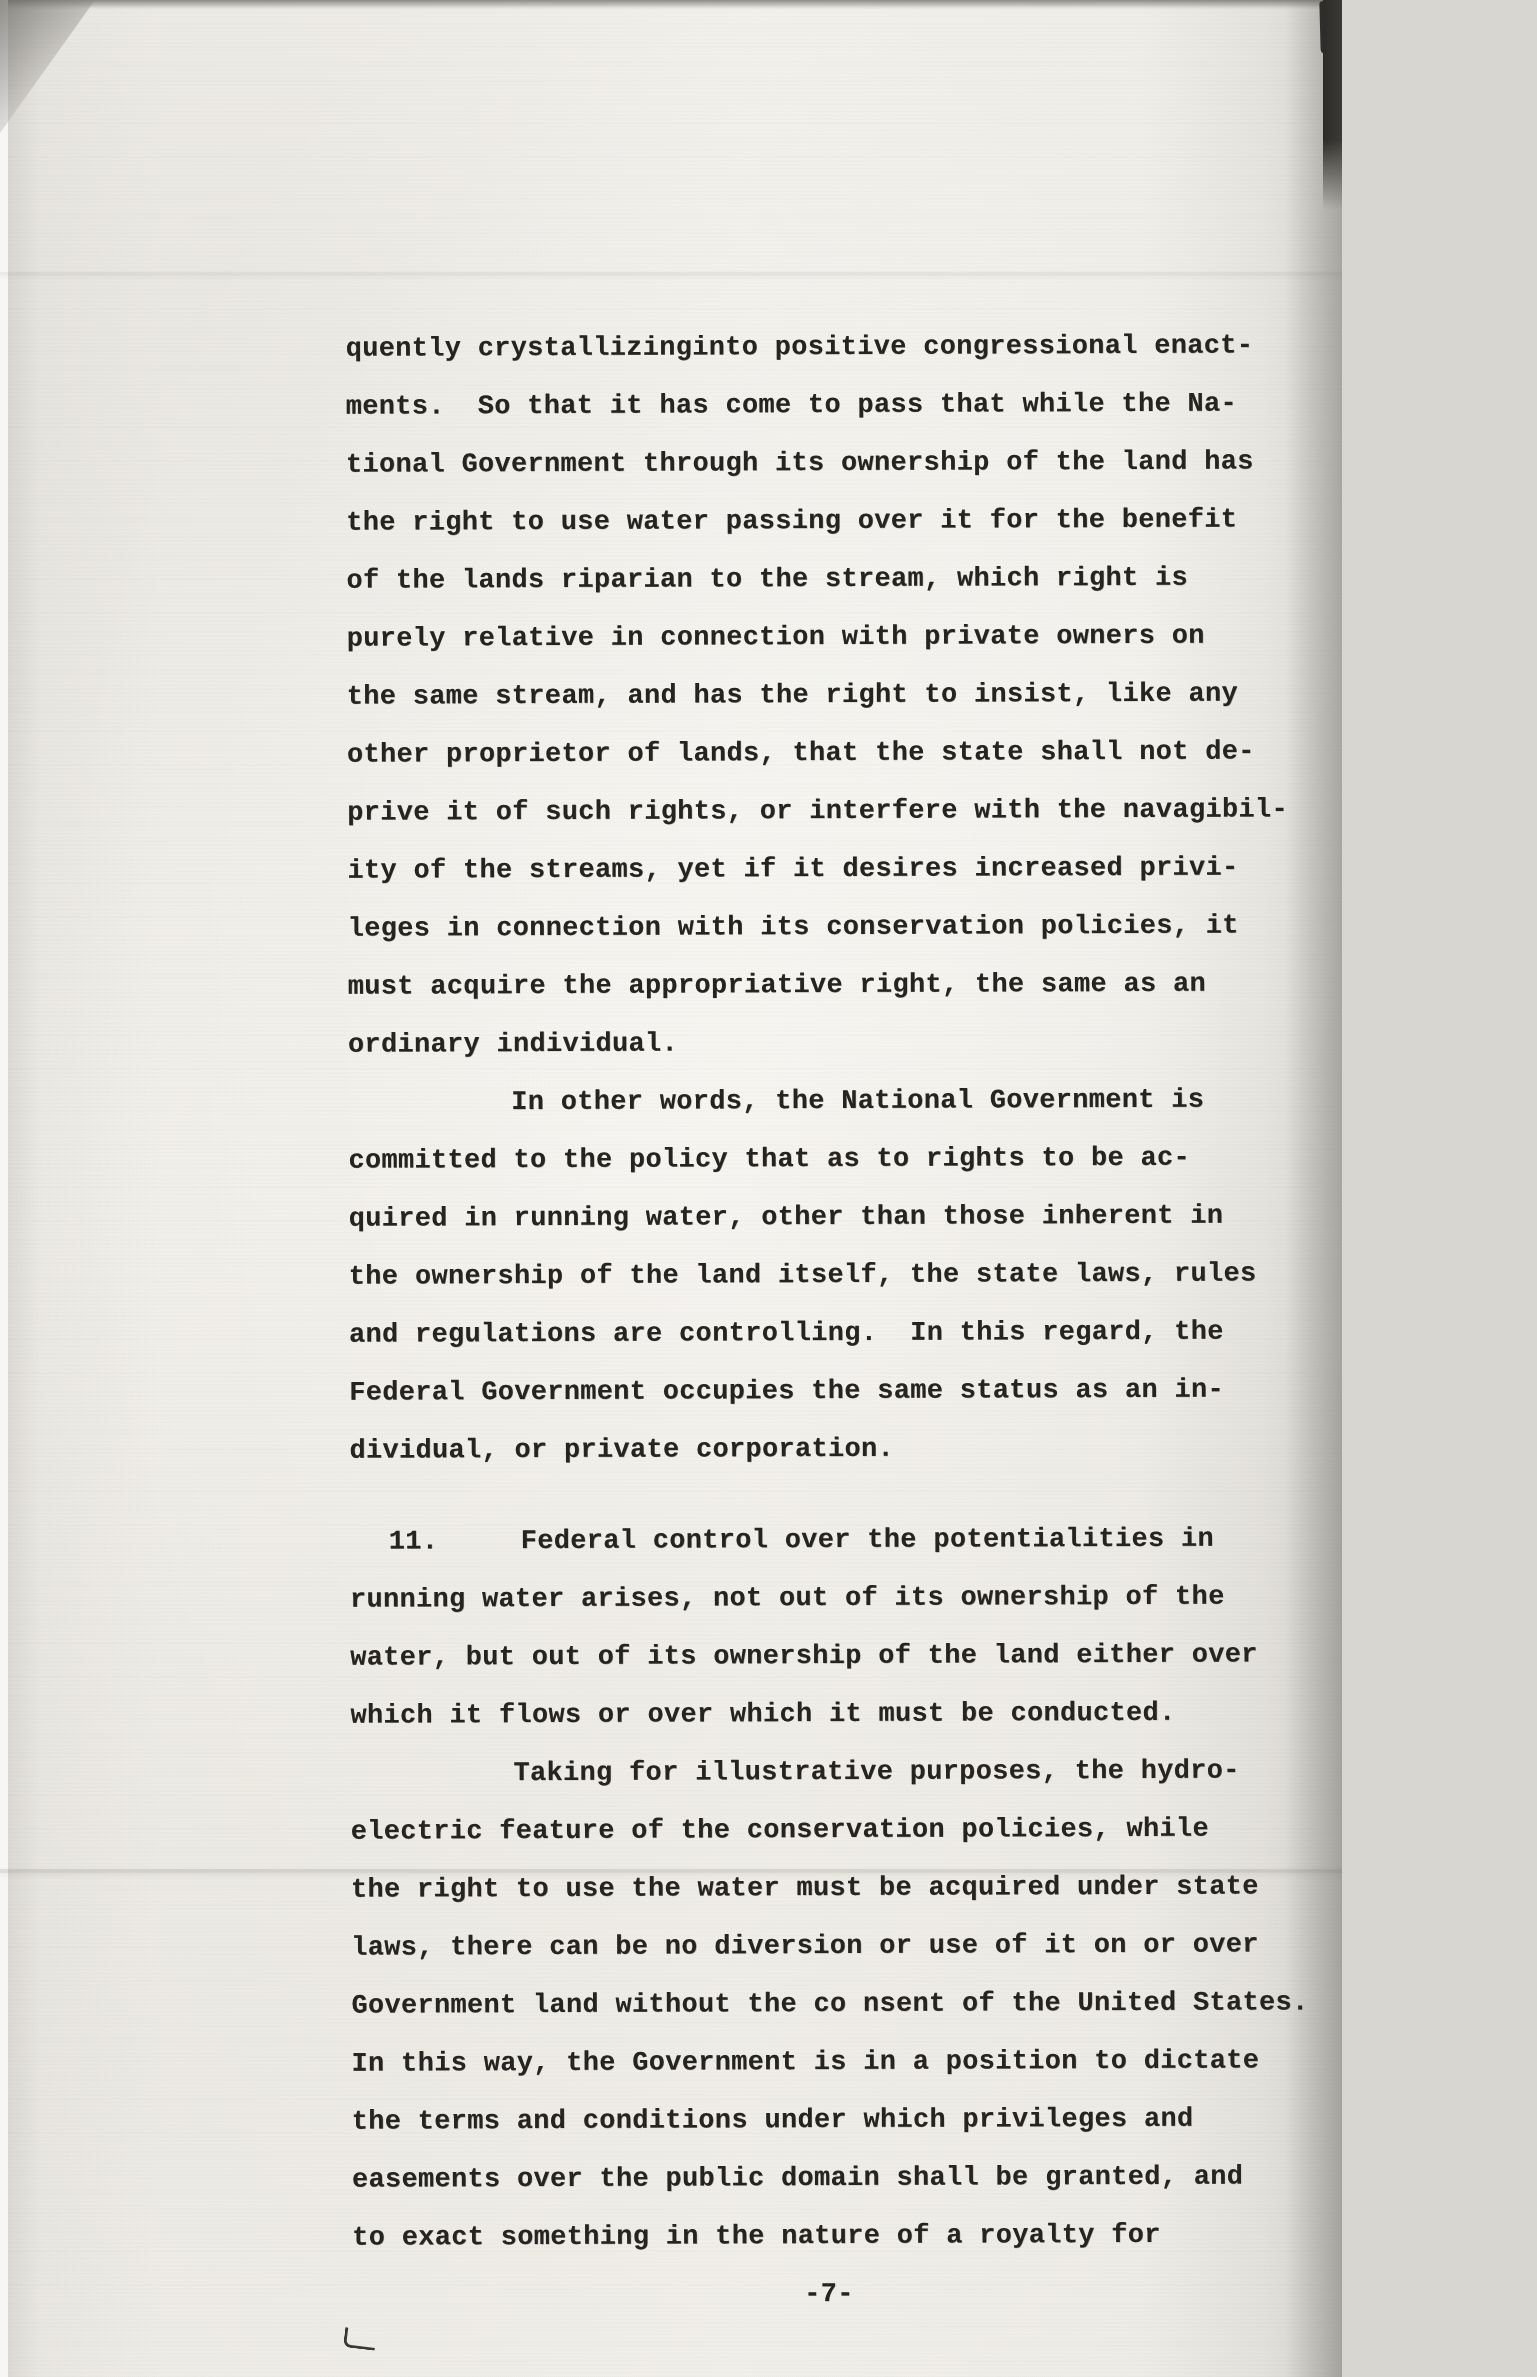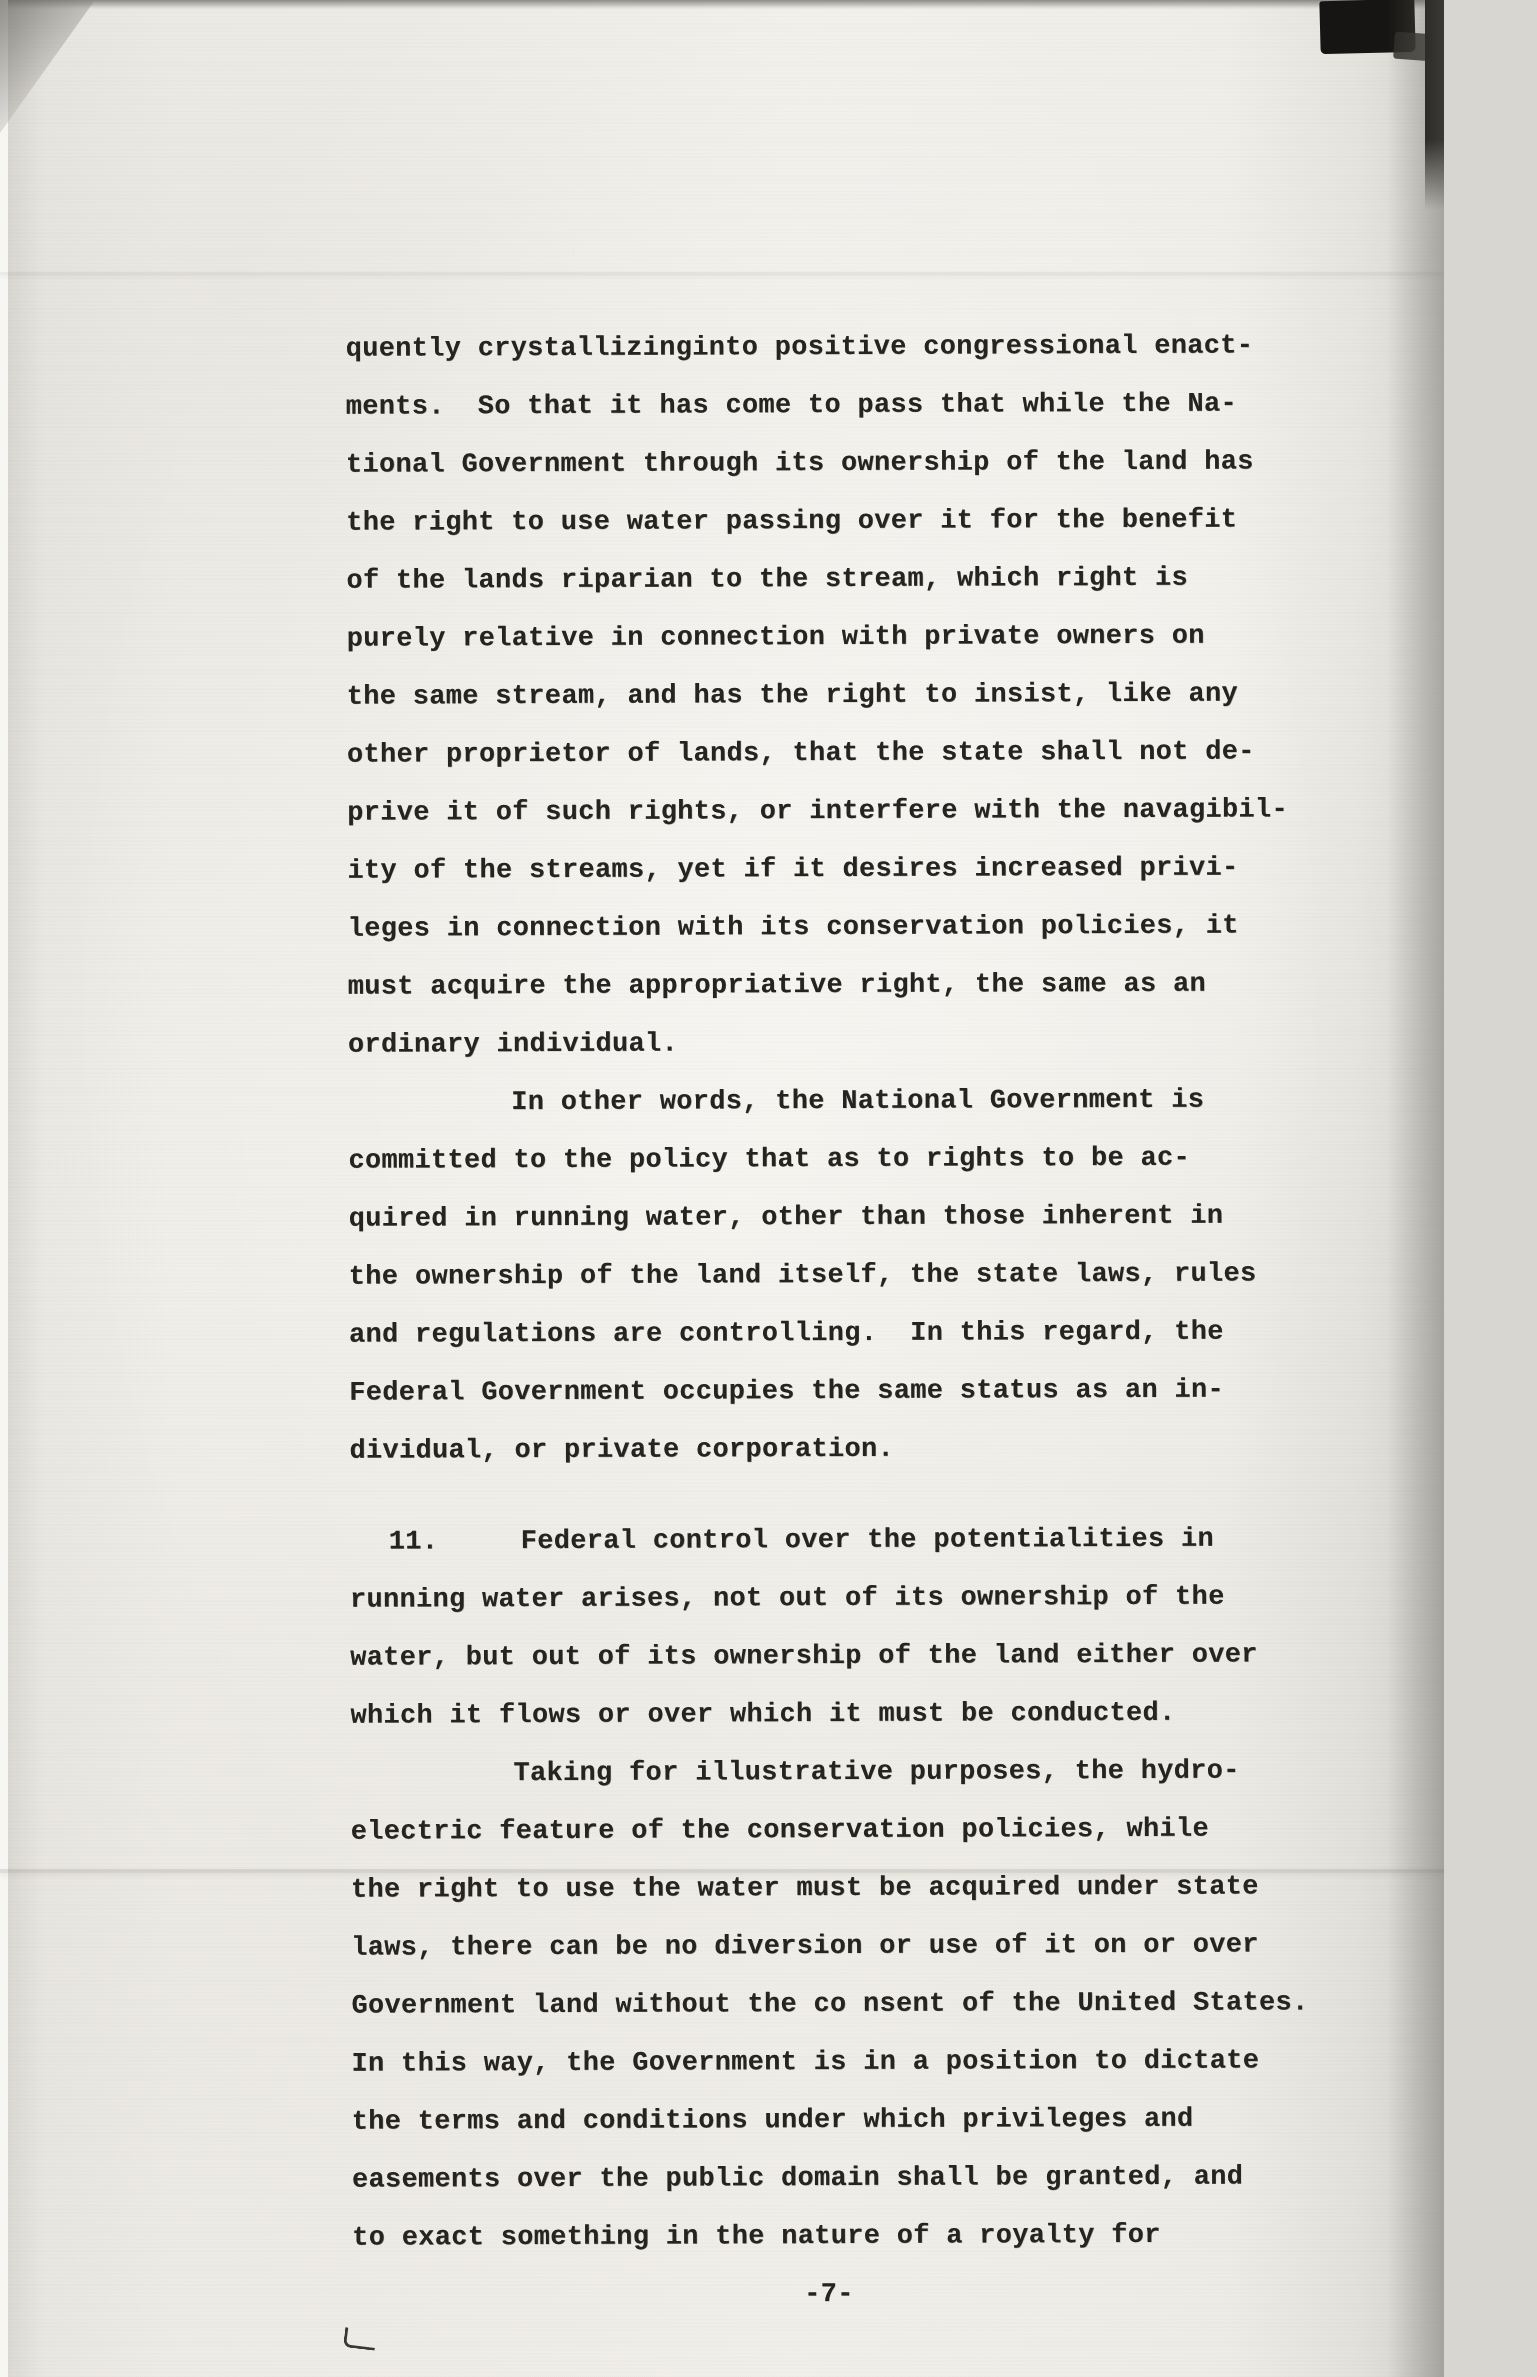--- a/index.html
+++ b/index.html
@@ -3,21 +3,21 @@
 <meta charset="utf-8">
 <style>
   html, body {
     margin: 0;
     padding: 0;
     background: #d8d6d0;
     font-family: "Liberation Mono", "DejaVu Sans Mono", monospace;
   }
   .scan {
     position: relative;
-    width: 1444px;
+    width: 1342px;
     height: 2377px;
     overflow: hidden;
     background:
       radial-gradient(ellipse at 48% 42%, rgba(255,255,255,0.35), rgba(255,255,255,0) 62%),
       linear-gradient(90deg, #d9d7d1 0%, #eceae4 3%, #f2f0ea 12%, #f4f2ec 55%, #eeece6 85%, #e3e1db 94%, #d2d0ca 100%);
   }
   .texture {
     position: absolute;
     inset: 0;
     pointer-events: none;

